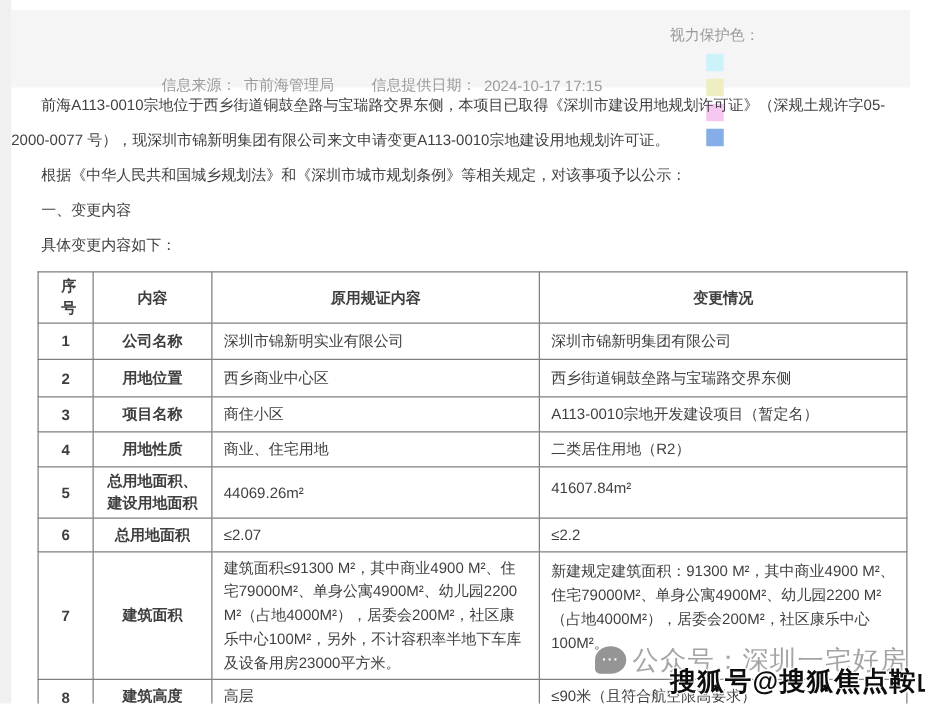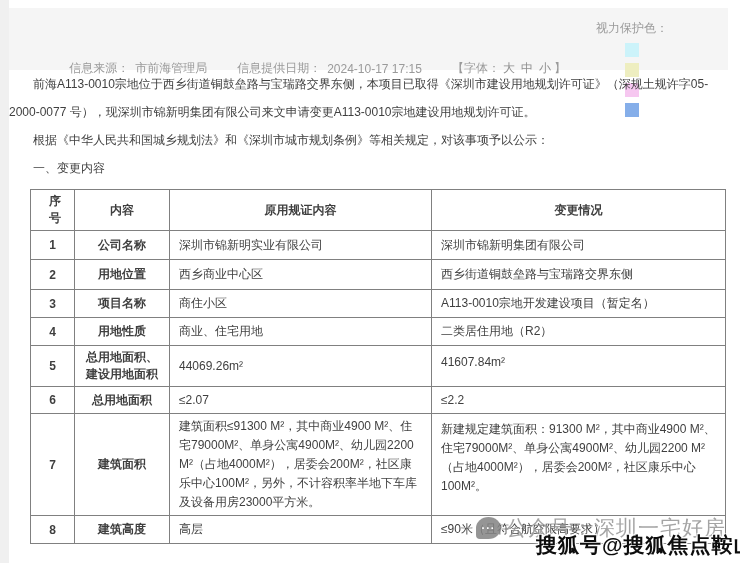--- a/index.html
+++ b/index.html
@@ -82,38 +82,36 @@
   <div class="left-strip"></div>
 
   <div class="header-band">
     <div class="info-bar">
       <span class="info-item">信息来源：</span>
         <span class="info-item">市前海管理局</span>
       <span class="info-gap"></span>
       <span class="info-item">信息提供日期：</span>
         <span class="info-item">2024-10-17 17:15</span>
       <span class="info-gap"></span>
-      <span class="font-sizer">
-        <span>【字体：</span><span class="font-opt">大</span><span class="font-opt">中</span><span class="font-opt">小</span><span>】</span>
-      </span>
       <span class="info-gap"></span>
       <span class="eye-row">
         <span>视力保护色：</span>
         <span class="swatch" style="background: rgb(204, 243, 250);"></span>
         <span class="swatch" style="background: rgb(238, 238, 192);"></span>
         <span class="swatch" style="background: rgb(246, 199, 240);"></span>
         <span class="swatch" style="background: rgb(133, 174, 233);"></span>
       </span>
     </div>
   </div>
 
   <div class="content">
     <p class="p-first">前海A113-0010宗地位于西乡街道铜鼓垒路与宝瑞路交界东侧，本项目已取得《深圳市建设用地规划许可证》（深规土规许字05-2000-0077 号），现深圳市锦新明集团有限公司来文申请变更A113-0010宗地建设用地规划许可证。</p>
     <p>根据《中华人民共和国城乡规划法》和《深圳市城市规划条例》等相关规定，对该事项予以公示：</p>
     <p>一、变更内容</p>
+    <p>具体变更内容如下：</p>
 
     <table class="doc-table">
       <colgroup>
           <col class="col-no">
           <col class="col-label">
           <col class="col-orig">
           <col class="col-change">
         </colgroup>
       <tbody>
           <tr style="height:25px">

